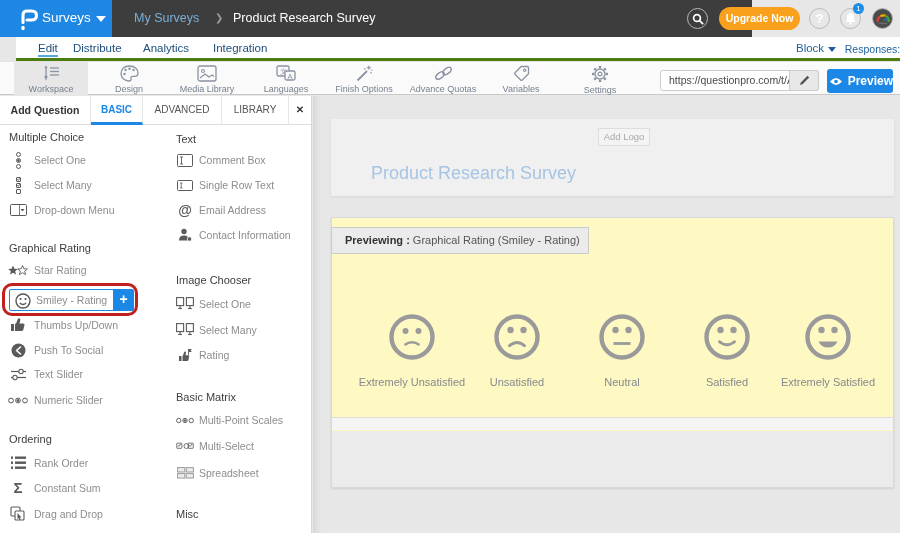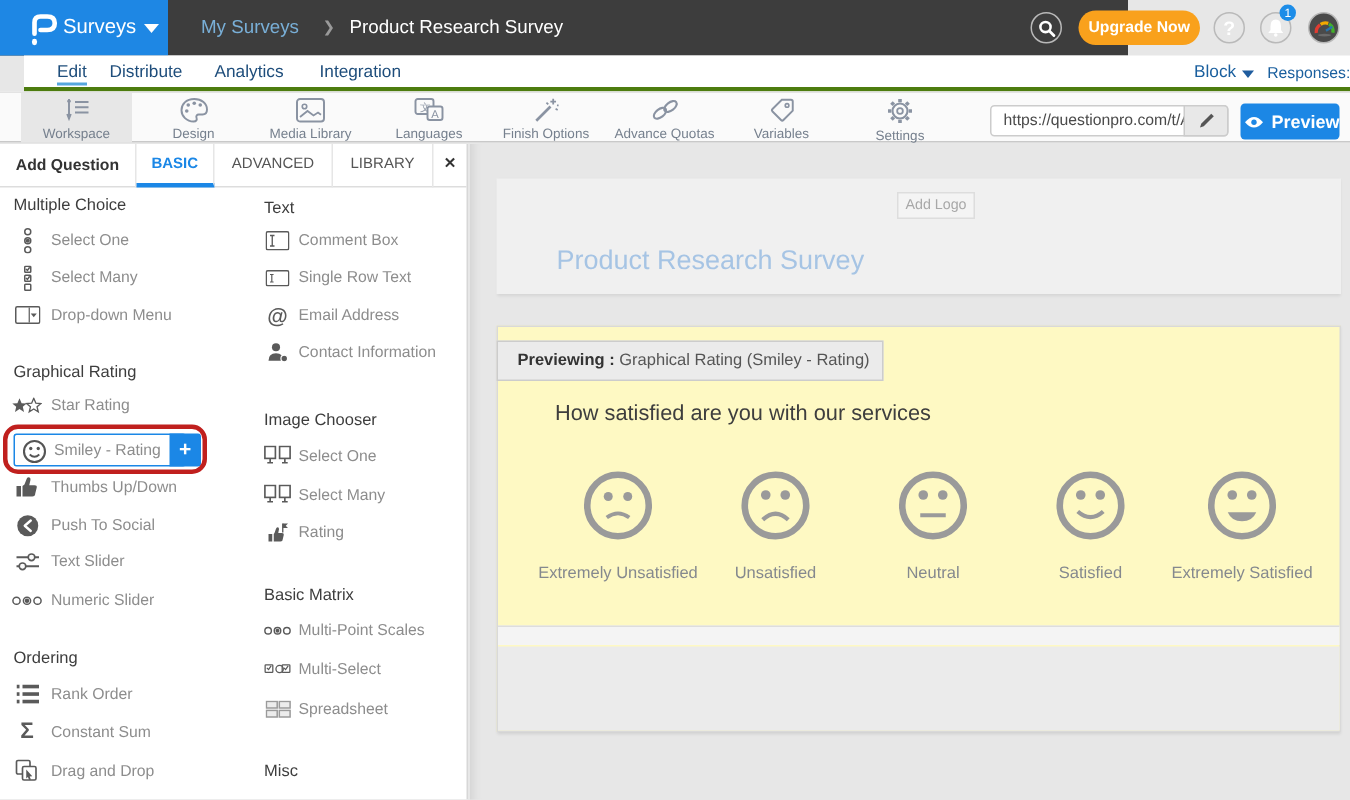--- a/index.html
+++ b/index.html
@@ -418,21 +418,20 @@
   <div class="shead" style="left:176px;top:412px">Misc</div>
 </div>
 
 <div id="main">
   <div id="card1">
     <div id="addlogo">Add Logo</div>
     <div id="title">Product Research Survey</div>
   </div>
   <div id="card2">
     <div id="ptab"><b>Previewing :</b> Graphical Rating (Smiley - Rating)</div>
-    <div id="question">How satisfied are you with our services</div>
     <svg class="smiley" style="left:57px" viewBox="0 0 46 46">
         <circle cx="23" cy="23" r="20.5" fill="none" stroke="#9a9a9a" stroke-width="4.4"></circle>
         <circle cx="16.5" cy="17" r="3" fill="#9a9a9a"></circle>
         <circle cx="29.5" cy="17" r="3" fill="#9a9a9a"></circle>
         <path d="M15.5 31 Q23 25.5 30.5 31" fill="none" stroke="#9a9a9a" stroke-width="2.6"></path>
       </svg>
     <svg class="smiley" style="left:162px" viewBox="0 0 46 46">
         <circle cx="23" cy="23" r="20.5" fill="none" stroke="#9a9a9a" stroke-width="4.4"></circle>
         <circle cx="16.5" cy="16" r="3.2" fill="#9a9a9a"></circle>
         <circle cx="29.5" cy="16" r="3.2" fill="#9a9a9a"></circle>

